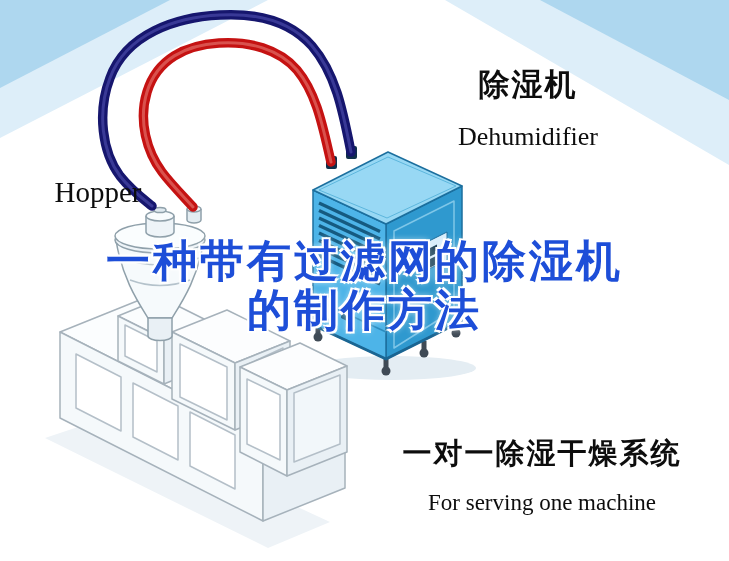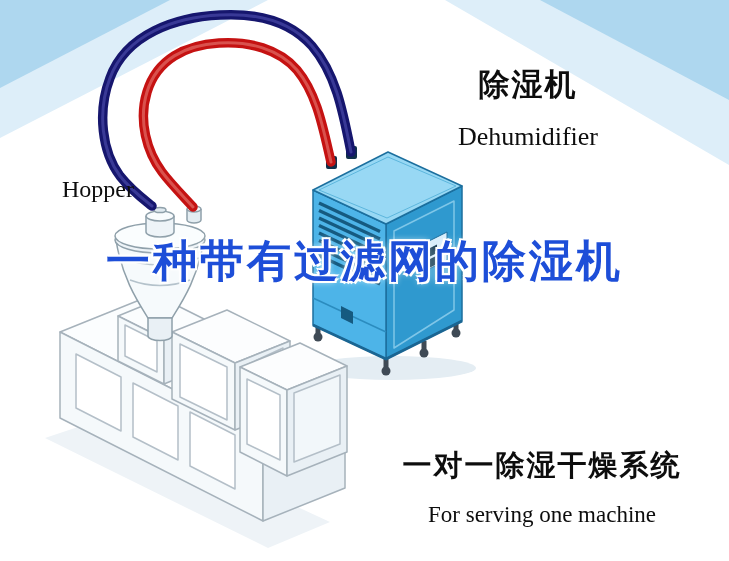--- a/index.html
+++ b/index.html
@@ -12,23 +12,23 @@
   .lbl { position:absolute; z-index:2; text-align:center; color:#0d0d0d; }
   .lbl .zh { font-family:Liberation Serif, serif; font-weight:700; }
   .lbl .en { font-family:"Liberation Serif", serif; margin-top:16px; }
 
   .lbl-dehum { left:448px; top:64px; width:160px; }
   .lbl-dehum .zh { font-size:31px; letter-spacing:2px; }
   .lbl-dehum .en { font-size:26px; }
 
   .lbl-hopper { left:40px; top:160px; width:116px; }
   .lbl-hopper .zh { font-size:27px; letter-spacing:1px; }
-  .lbl-hopper .en { font-size:24px; }
+  .lbl-hopper .en { font-size:29px; }
 
-  .lbl-system { left:392px; top:446px; width:300px; }
+  .lbl-system { left:392px; top:434px; width:300px; }
   .lbl-system .zh { font-size:29px; letter-spacing:2px; }
   .lbl-system .en { font-size:23px; }
 
   .patent-title {
     position:absolute; z-index:3; left:0; top:236px; width:729px;
     text-align:center; font-family:"Liberation Sans", sans-serif;
     font-weight:800; font-size:44px; line-height:1.12; letter-spacing:3px;
     text-shadow:-2px -2px 0 #fff, 2px -2px 0 #fff, -2px 2px 0 #fff,
                  2px 2px 0 #fff, 0 0 7px #fff;
   }
@@ -161,20 +161,21 @@
     <div class="zh">除湿机</div>
     <div class="en">Dehumidifier</div>
   </div>
 
   <div class="lbl lbl-hopper">
     <div class="en">Hopper</div>
   </div>
 
   <div class="patent-title" style="color: #1d4ed8;">
     <div>一种带有过滤网的除湿机</div>
+    <div>的制作方法</div>
   </div>
 
   <div class="lbl lbl-system">
     <div class="zh">一对一除湿干燥系统</div>
     <div class="en">For serving one machine</div>
   </div>
 
 </div>
 
 </body></html>

